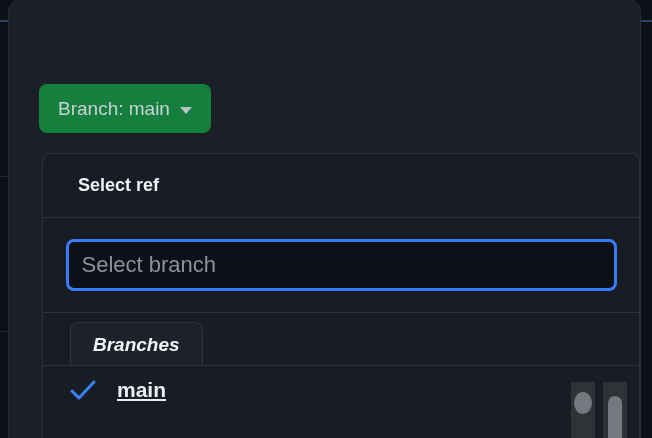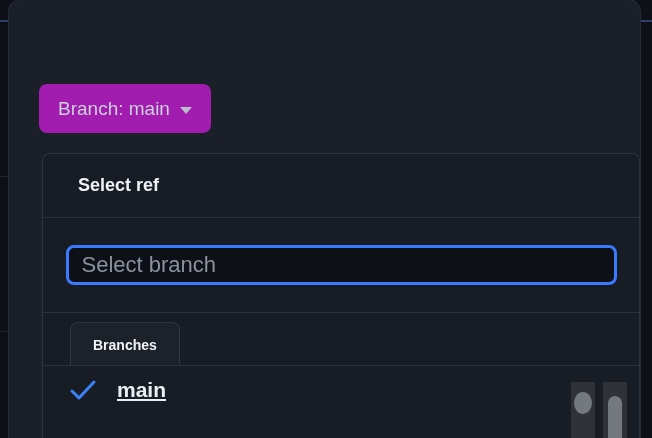--- a/index.html
+++ b/index.html
@@ -71,21 +71,21 @@
   
   .branch-button {
     position: absolute;
     left: 30px;
     top: 84px;
     height: 49px;
     padding: 4px 19px;
     display: flex;
     align-items: center;
     gap: 10px;
-    background: #a21caf;
+    background: #15803d;
     border: none;
     border-radius: 8px;
     color: #c9d1d9;
     font-family: "Liberation Sans", sans-serif;
     font-size: 19px;
     cursor: pointer;
   }
   .caret {
     width: 0; height: 0;
     border-left: 6px solid transparent;
@@ -126,21 +126,21 @@
     height: 95px;
     display: flex;
     align-items: center;
     justify-content: center;
     border-bottom: 1px solid #2d333d;
     box-sizing: border-box;
   }
 
   .ref-input {
     width: 551px;
-    height: 40px;
+    height: 52px;
     box-sizing: border-box;
     background: #0d1117;
     border: 3px solid #3a7afe;
     border-radius: 8px;
     padding: 0 13px;
     color: #e6edf3;
     font-family: "Liberation Sans", sans-serif;
     font-size: 22px;
     outline: none;
     caret-color: #c9d1d9;
@@ -157,28 +157,29 @@
     padding-left: 27px;
     display: flex;
     align-items: flex-end;
   }
   .tab {
     height: 44px;
     display: flex;
     align-items: center;
     padding: 0 22px;
     box-sizing: border-box;
-    font-size: 14px;
+    font-size: 19px;
     cursor: pointer;
     background: transparent;
     border: 1px solid transparent;
     border-bottom: none;
     color: #8b949e;
     position: relative;
     top: 1px;
+    font-style: italic;
   }
   .tab.active {
     background: #1c212a;
     border-color: #30363d;
     border-top-left-radius: 8px;
     border-top-right-radius: 8px;
     color: #f0f4f8;
     font-weight: bold;
   }
 

